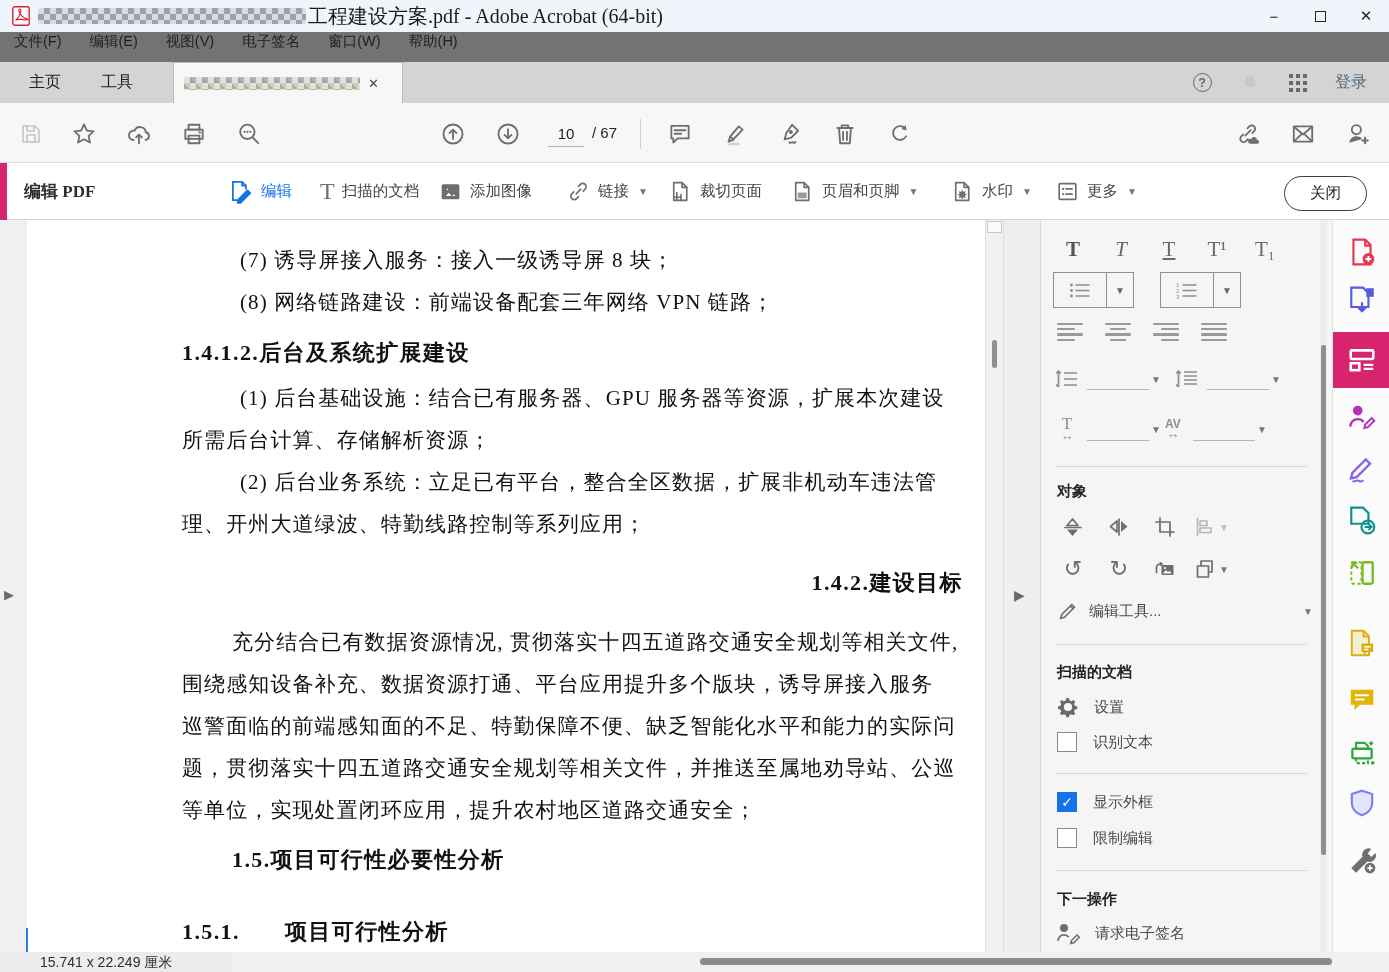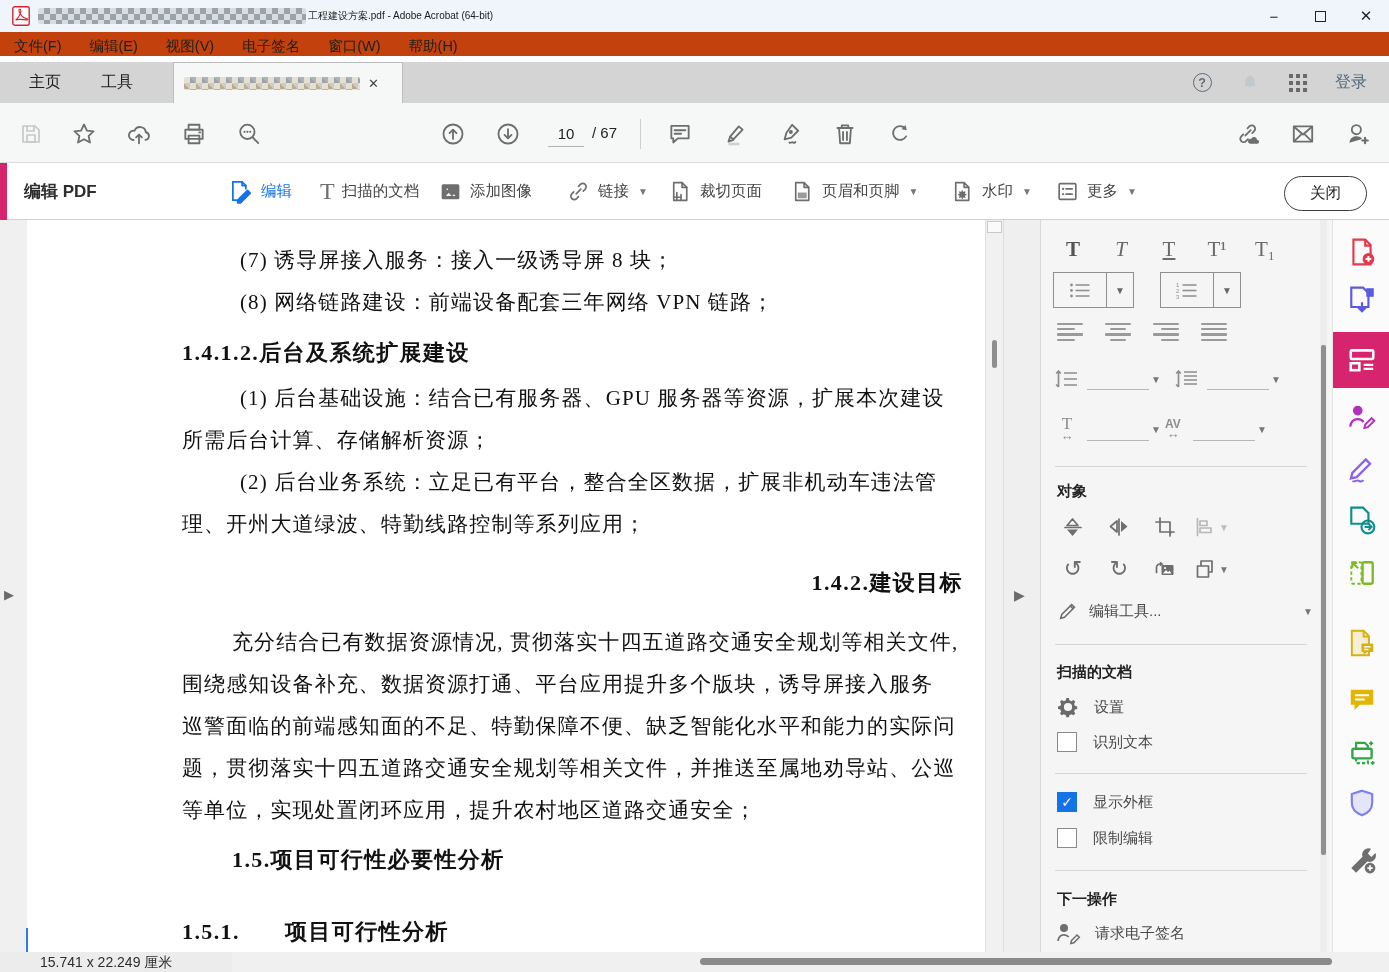--- a/index.html
+++ b/index.html
@@ -11,26 +11,26 @@
   .pdf-logo{width:18px;height:20px;margin-left:12px;}
   .mosaic{height:16px;border-radius:2px;
     background-image:
       linear-gradient(45deg,#9aa2ab 25%,transparent 25%,transparent 75%,#9aa2ab 75%),
       linear-gradient(45deg,#9aa2ab 25%,#d8dde2 25%,#d8dde2 75%,#9aa2ab 75%);
     background-size:12px 12px;background-position:0 0,6px 6px;}
   .mosaic.warm{background-image:
       linear-gradient(45deg,#b9aa92 25%,transparent 25%,transparent 75%,#a9b4c0 75%),
       linear-gradient(45deg,#98a3ad 25%,#e9dfcd 25%,#e9dfcd 75%,#c4cdd6 75%);}
   #title-redacted{width:268px;margin-left:8px;}
-  #title-text{margin-left:2px;font-size:10px;color:#1b1b1b;white-space:nowrap;}
+  #title-text{margin-left:2px;font-size:20px;color:#1b1b1b;white-space:nowrap;font-family:Liberation Serif, serif;}
   #win-controls{position:absolute;right:0;top:0;height:32px;display:flex;}
   .winbtn{width:46px;height:32px;display:flex;align-items:center;justify-content:center;font-size:15px;color:#222;}
   .winbtn .maxbox{width:11px;height:11px;border:1.2px solid #222;}
   
-  #menubar{position:absolute;left:0;top:32px;width:1389px;height:24px;background:#c2410c;display:flex;align-items:flex-end;}
+  #menubar{position:absolute;left:0;top:32px;width:1389px;height:30px;background:#737373;display:flex;align-items:flex-start;}
   .menu-item{font-size:14.5px;color:#1f1f1f;padding:0 14px;}
   
   #tabbar{position:absolute;left:0;top:62px;width:1389px;height:41px;background:#d4d4d4;display:flex;align-items:stretch;padding-left:9px;}
   .bar-tab{font-size:16px;color:#1f1f1f;display:flex;align-items:center;padding:0 20px;}
   #doc-tab{width:230px;margin-left:20px;background:#f6f7f7;border:1px solid #bdbdbd;border-bottom:none;display:flex;align-items:center;padding:0 10px;}
   #doc-tab .mosaic{width:176px;height:13px;}
   #tab-close{margin-left:8px;font-size:13px;color:#444;}
   #tabbar-right{position:absolute;right:0;top:62px;height:41px;display:flex;align-items:center;gap:26px;padding-right:22px;}
   .tb-ico{width:22px;height:22px;display:flex;align-items:center;justify-content:center;}
   #help-icon{width:19px;height:19px;border:1.6px solid #5f6b76;border-radius:50%;font-size:12.5px;font-weight:bold;color:#5f6b76;display:flex;align-items:center;justify-content:center;}
@@ -39,21 +39,21 @@
   #toolbar{position:absolute;left:0;top:103px;width:1389px;height:60px;background:#f6f7f7;border-bottom:1px solid #dadada;}
   .t-ico{position:absolute;top:18px;width:26px;height:26px;display:flex;align-items:center;justify-content:center;}
   .t-ico svg{stroke:#6e6e6e;fill:none;stroke-width:1.7;stroke-linecap:round;stroke-linejoin:round;}
   .t-ico.disabled svg{stroke:#c7c7c7;}
   #page-box{position:absolute;left:548px;top:18px;width:36px;height:26px;border-bottom:1.6px solid #b3b3b3;font-size:15px;color:#222;text-align:center;line-height:25px;}
   #page-total{position:absolute;left:592px;top:21px;font-size:15px;color:#222;}
   .t-divider{position:absolute;left:640px;top:16px;width:1px;height:30px;background:#cfcfcf;}
   
   #editbar{position:absolute;left:0;top:163px;width:1389px;height:57px;background:#ffffff;border-bottom:1px solid #d2d2d2;}
   #editbar-accent{position:absolute;left:0;top:0;width:7px;height:57px;}
-  #editbar-title{position:absolute;left:24px;top:17px;font-size:17px;font-weight:bold;color:#2d2d2d;}
+  #editbar-title{position:absolute;left:24px;top:17px;font-size:17px;font-weight:bold;color:#2d2d2d;font-family:Liberation Serif, serif;}
   .eb-item{position:absolute;top:12px;height:32px;display:flex;align-items:center;gap:7px;font-size:15.5px;color:#444;}
   .eb-item svg{stroke:#6e6e6e;fill:none;stroke-width:1.6;stroke-linecap:round;stroke-linejoin:round;}
   .eb-item.active{color:#1473e6;}
   .caret{font-size:10px;color:#777;margin-left:2px;}
   #close-btn{position:absolute;left:1284px;top:13px;width:83px;height:35px;border:1.6px solid #3c3c3c;border-radius:18px;background:#fff;font-size:15.5px;color:#222;display:flex;align-items:center;justify-content:center;}
   
   #content{position:absolute;left:0;top:220px;width:1389px;height:732px;background:#f0f0f0;}
   #page{position:absolute;left:27px;top:0;width:958px;height:732px;background:#ffffff;
         font-family:"Liberation Serif","DejaVu Serif",serif;color:#111;padding:20px 22px 0 155px;}
   .dl{font-size:21px;letter-spacing:1.1px;height:42px;line-height:40px;white-space:nowrap;}

